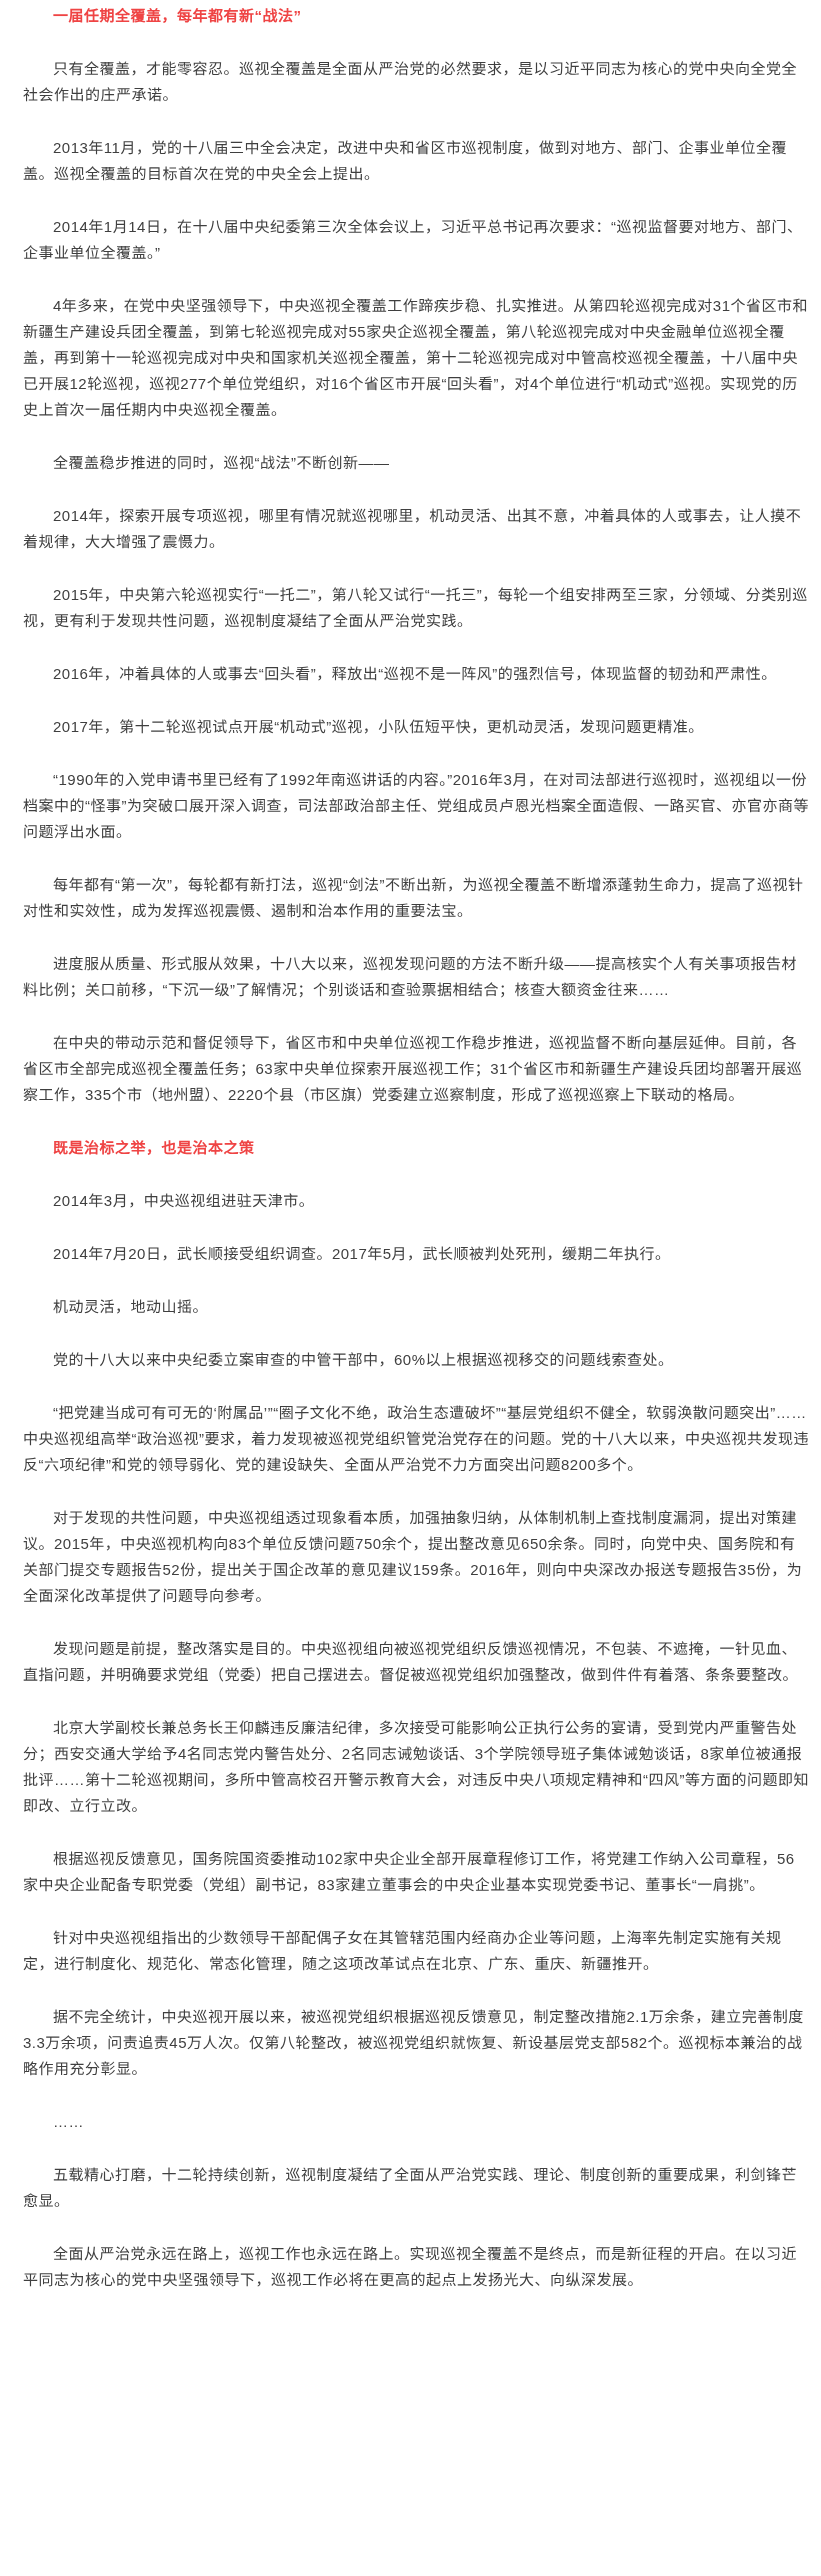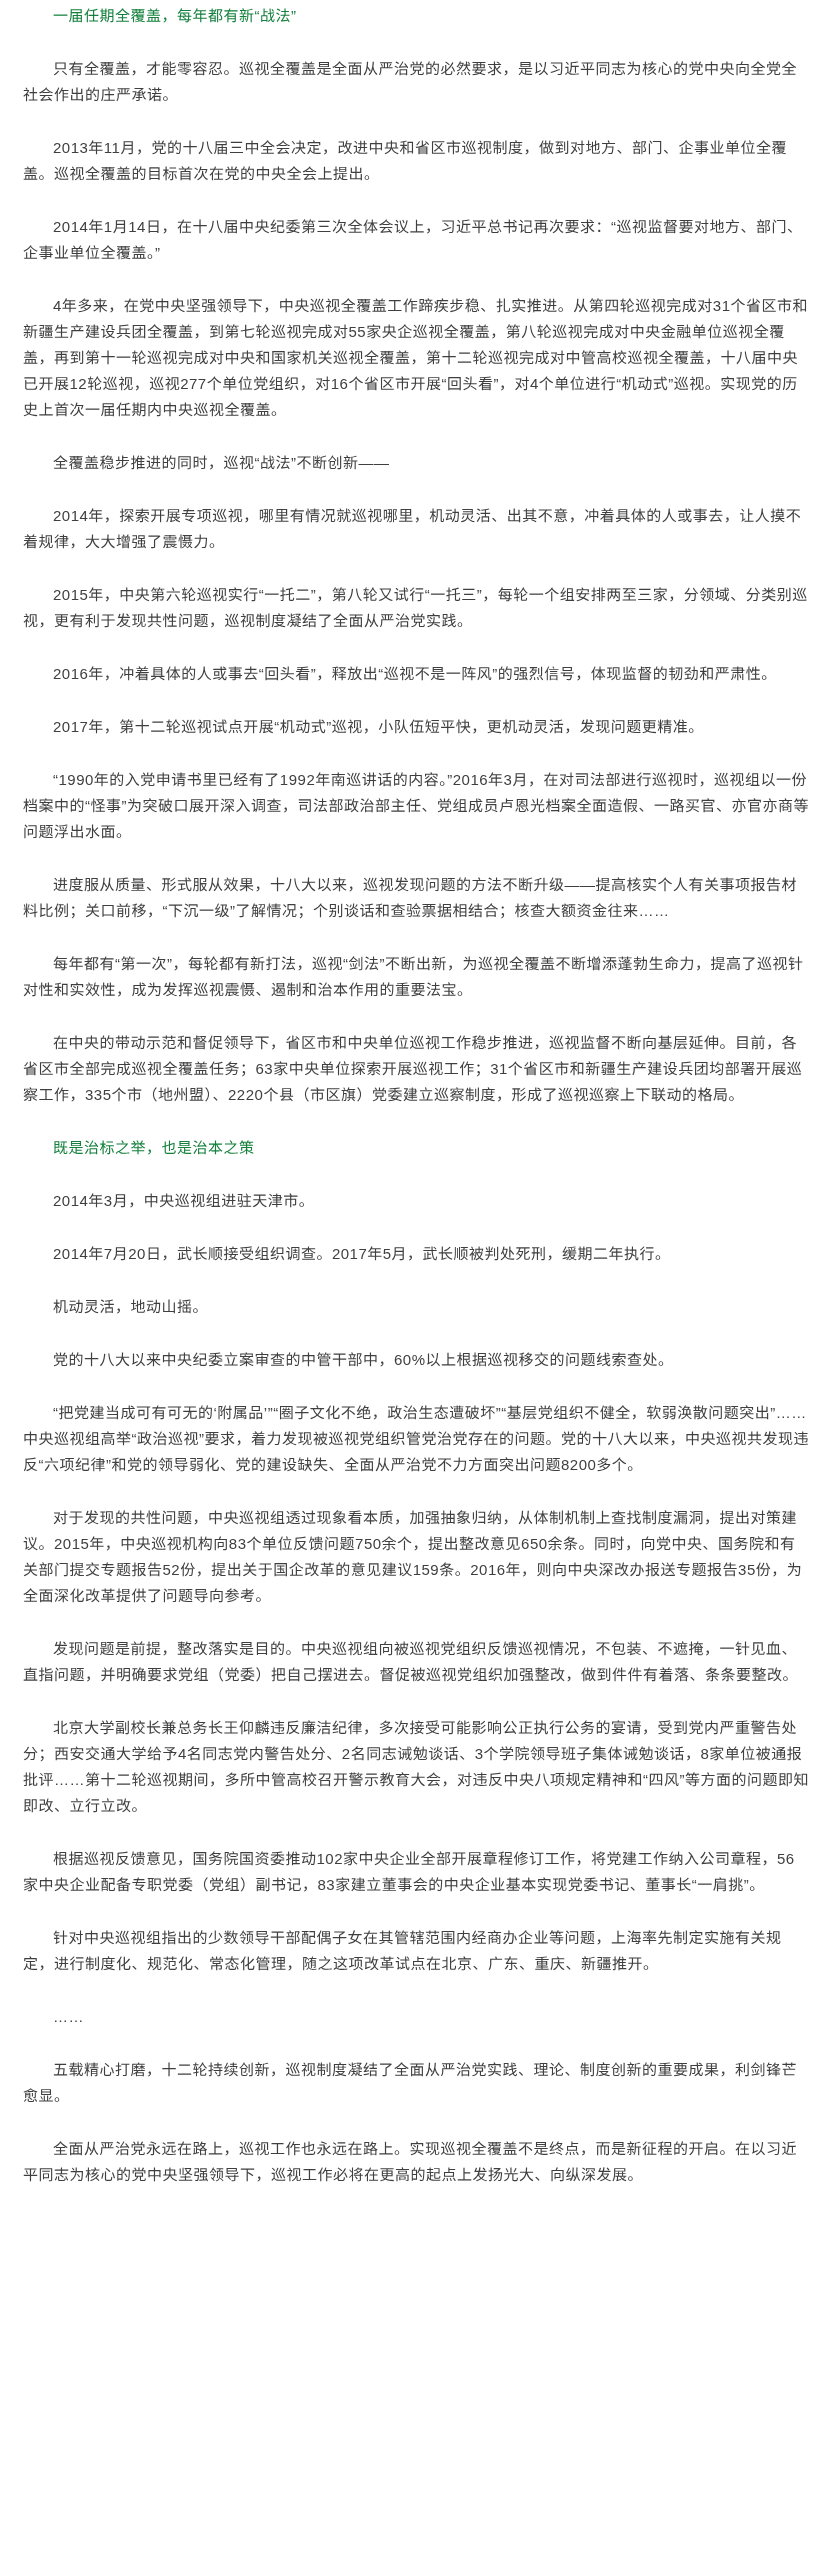--- a/index.html
+++ b/index.html
@@ -21,51 +21,52 @@
   .article .block {
     margin: 27px 0;
     text-indent: 2em;
     word-break: break-all;
     letter-spacing: 0.5px;
   }
   .article .block:first-child {
     margin-top: 0;
   }
   .article .heading {
-    font-weight: normal;
+    font-weight: bold;
     font-size: 15px;
-    color: #15803d;
+    color: #ef4444;
   }
 </style>
 </head>
 <body>
 
 <article class="article">
   <h2 class="block heading">一届任期全覆盖，每年都有新“战法”</h2>
   <p class="block">只有全覆盖，才能零容忍。巡视全覆盖是全面从严治党的必然要求，是以习近平同志为核心的党中央向全党全社会作出的庄严承诺。</p>
   <p class="block">2013年11月，党的十八届三中全会决定，改进中央和省区市巡视制度，做到对地方、部门、企事业单位全覆盖。巡视全覆盖的目标首次在党的中央全会上提出。</p>
   <p class="block">2014年1月14日，在十八届中央纪委第三次全体会议上，习近平总书记再次要求：“巡视监督要对地方、部门、企事业单位全覆盖。”</p>
   <p class="block">4年多来，在党中央坚强领导下，中央巡视全覆盖工作蹄疾步稳、扎实推进。从第四轮巡视完成对31个省区市和新疆生产建设兵团全覆盖，到第七轮巡视完成对55家央企巡视全覆盖，第八轮巡视完成对中央金融单位巡视全覆盖，再到第十一轮巡视完成对中央和国家机关巡视全覆盖，第十二轮巡视完成对中管高校巡视全覆盖，十八届中央已开展12轮巡视，巡视277个单位党组织，对16个省区市开展“回头看”，对4个单位进行“机动式”巡视。实现党的历史上首次一届任期内中央巡视全覆盖。</p>
   <p class="block">全覆盖稳步推进的同时，巡视“战法”不断创新——</p>
   <p class="block">2014年，探索开展专项巡视，哪里有情况就巡视哪里，机动灵活、出其不意，冲着具体的人或事去，让人摸不着规律，大大增强了震慑力。</p>
   <p class="block">2015年，中央第六轮巡视实行“一托二”，第八轮又试行“一托三”，每轮一个组安排两至三家，分领域、分类别巡视，更有利于发现共性问题，巡视制度凝结了全面从严治党实践。</p>
   <p class="block">2016年，冲着具体的人或事去“回头看”，释放出“巡视不是一阵风”的强烈信号，体现监督的韧劲和严肃性。</p>
   <p class="block">2017年，第十二轮巡视试点开展“机动式”巡视，小队伍短平快，更机动灵活，发现问题更精准。</p>
   <p class="block">“1990年的入党申请书里已经有了1992年南巡讲话的内容。”2016年3月，在对司法部进行巡视时，巡视组以一份档案中的“怪事”为突破口展开深入调查，司法部政治部主任、党组成员卢恩光档案全面造假、一路买官、亦官亦商等问题浮出水面。</p>
+  <p class="block">每年都有“第一次”，每轮都有新打法，巡视“剑法”不断出新，为巡视全覆盖不断增添蓬勃生命力，提高了巡视针对性和实效性，成为发挥巡视震慑、遏制和治本作用的重要法宝。</p>
   <p class="block">进度服从质量、形式服从效果，十八大以来，巡视发现问题的方法不断升级——提高核实个人有关事项报告材料比例；关口前移，“下沉一级”了解情况；个别谈话和查验票据相结合；核查大额资金往来……</p>
-  <p class="block">每年都有“第一次”，每轮都有新打法，巡视“剑法”不断出新，为巡视全覆盖不断增添蓬勃生命力，提高了巡视针对性和实效性，成为发挥巡视震慑、遏制和治本作用的重要法宝。</p>
   <p class="block">在中央的带动示范和督促领导下，省区市和中央单位巡视工作稳步推进，巡视监督不断向基层延伸。目前，各省区市全部完成巡视全覆盖任务；63家中央单位探索开展巡视工作；31个省区市和新疆生产建设兵团均部署开展巡察工作，335个市（地州盟）、2220个县（市区旗）党委建立巡察制度，形成了巡视巡察上下联动的格局。</p>
   <h2 class="block heading">既是治标之举，也是治本之策</h2>
   <p class="block">2014年3月，中央巡视组进驻天津市。</p>
   <p class="block">2014年7月20日，武长顺接受组织调查。2017年5月，武长顺被判处死刑，缓期二年执行。</p>
   <p class="block">机动灵活，地动山摇。</p>
   <p class="block">党的十八大以来中央纪委立案审查的中管干部中，60%以上根据巡视移交的问题线索查处。</p>
   <p class="block">“把党建当成可有可无的‘附属品’”“圈子文化不绝，政治生态遭破坏”“基层党组织不健全，软弱涣散问题突出”……中央巡视组高举“政治巡视”要求，着力发现被巡视党组织管党治党存在的问题。党的十八大以来，中央巡视共发现违反“六项纪律”和党的领导弱化、党的建设缺失、全面从严治党不力方面突出问题8200多个。</p>
   <p class="block">对于发现的共性问题，中央巡视组透过现象看本质，加强抽象归纳，从体制机制上查找制度漏洞，提出对策建议。2015年，中央巡视机构向83个单位反馈问题750余个，提出整改意见650余条。同时，向党中央、国务院和有关部门提交专题报告52份，提出关于国企改革的意见建议159条。2016年，则向中央深改办报送专题报告35份，为全面深化改革提供了问题导向参考。</p>
   <p class="block">发现问题是前提，整改落实是目的。中央巡视组向被巡视党组织反馈巡视情况，不包装、不遮掩，一针见血、直指问题，并明确要求党组（党委）把自己摆进去。督促被巡视党组织加强整改，做到件件有着落、条条要整改。</p>
   <p class="block">北京大学副校长兼总务长王仰麟违反廉洁纪律，多次接受可能影响公正执行公务的宴请，受到党内严重警告处分；西安交通大学给予4名同志党内警告处分、2名同志诫勉谈话、3个学院领导班子集体诫勉谈话，8家单位被通报批评……第十二轮巡视期间，多所中管高校召开警示教育大会，对违反中央八项规定精神和“四风”等方面的问题即知即改、立行立改。</p>
   <p class="block">根据巡视反馈意见，国务院国资委推动102家中央企业全部开展章程修订工作，将党建工作纳入公司章程，56家中央企业配备专职党委（党组）副书记，83家建立董事会的中央企业基本实现党委书记、董事长“一肩挑”。</p>
   <p class="block">针对中央巡视组指出的少数领导干部配偶子女在其管辖范围内经商办企业等问题，上海率先制定实施有关规定，进行制度化、规范化、常态化管理，随之这项改革试点在北京、广东、重庆、新疆推开。</p>
+  <p class="block">据不完全统计，中央巡视开展以来，被巡视党组织根据巡视反馈意见，制定整改措施2.1万余条，建立完善制度3.3万余项，问责追责45万人次。仅第八轮整改，被巡视党组织就恢复、新设基层党支部582个。巡视标本兼治的战略作用充分彰显。</p>
   <p class="block">……</p>
   <p class="block">五载精心打磨，十二轮持续创新，巡视制度凝结了全面从严治党实践、理论、制度创新的重要成果，利剑锋芒愈显。</p>
   <p class="block">全面从严治党永远在路上，巡视工作也永远在路上。实现巡视全覆盖不是终点，而是新征程的开启。在以习近平同志为核心的党中央坚强领导下，巡视工作必将在更高的起点上发扬光大、向纵深发展。</p>
 </article>
 
 
 </body></html>

